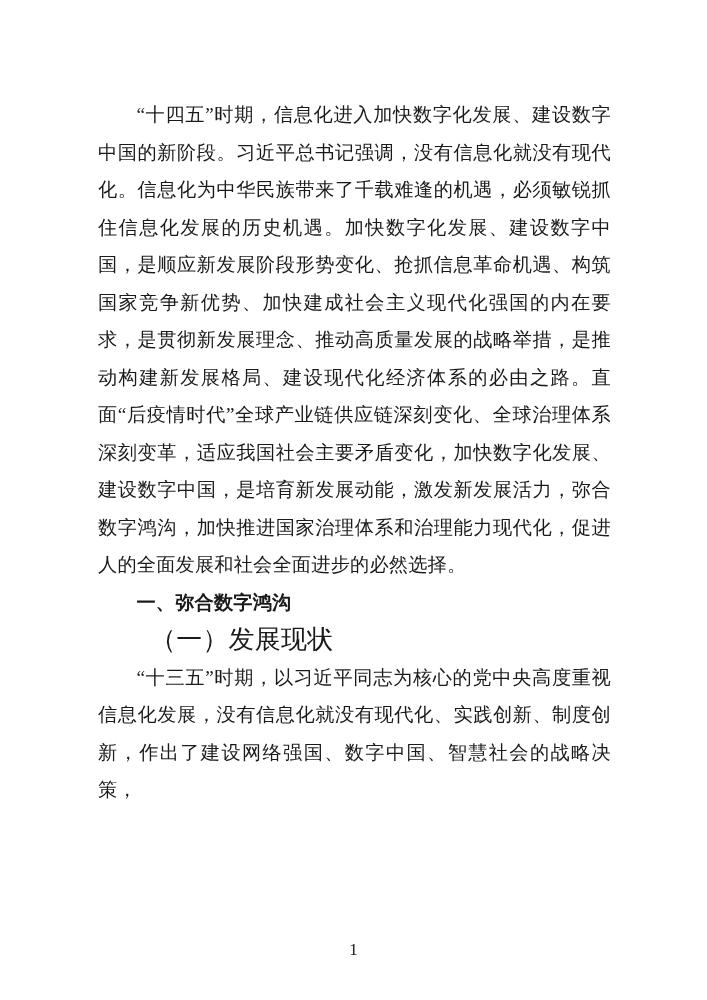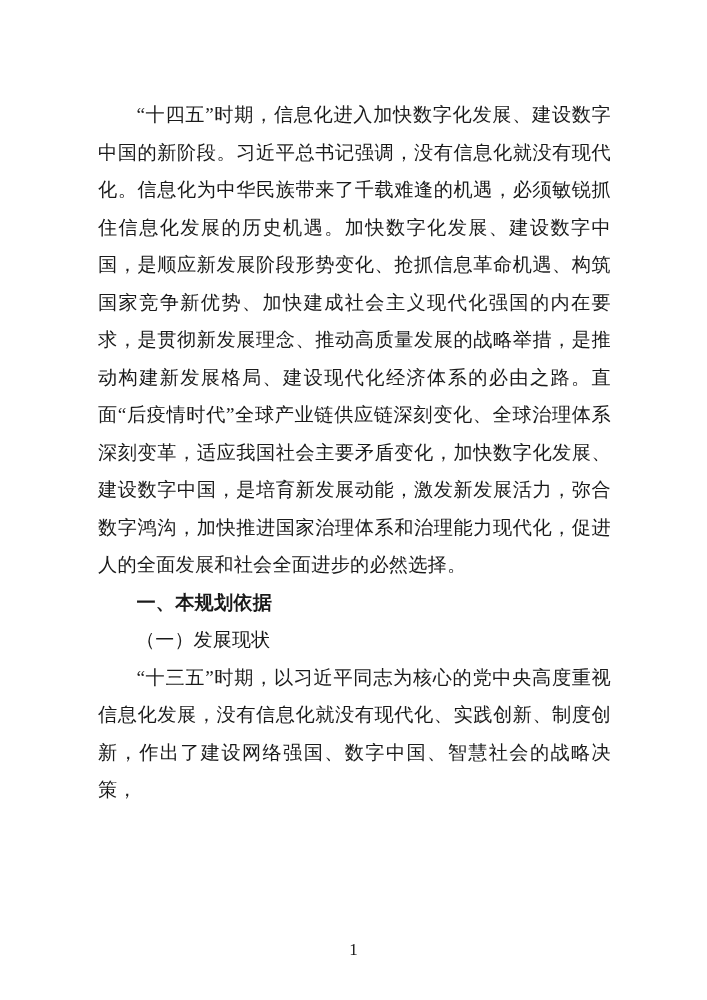--- a/index.html
+++ b/index.html
@@ -40,21 +40,21 @@
   h2.heading-1 {
     margin: 0;
     font-size: 19.2px;
     line-height: 37.5px;
     font-weight: bold;
     text-indent: 2em;
     font-family: "Liberation Sans", "DejaVu Sans", sans-serif;
   }
   h3.heading-2 {
     margin: 0;
-    font-size: 19px;
+    font-size: 26px;
     line-height: 37.5px;
     font-weight: normal;
     text-indent: 2em;
   }
   .page-number {
     position: absolute;
     left: 0;
     right: 0;
     bottom: 48px;
     text-align: center;
@@ -63,18 +63,18 @@
     color: #1a1a1a;
     font-family: "Liberation Serif", "DejaVu Serif", serif;
   }
 </style>
 </head>
 <body>
 
 <div class="page">
   <div class="doc-body">
     <p class="para">“十四五”时期，信息化进入加快数字化发展、建设数字中国的新阶段。习近平总书记强调，没有信息化就没有现代化。信息化为中华民族带来了千载难逢的机遇，必须敏锐抓住信息化发展的历史机遇。加快数字化发展、建设数字中国，是顺应新发展阶段形势变化、抢抓信息革命机遇、构筑国家竞争新优势、加快建成社会主义现代化强国的内在要求，是贯彻新发展理念、推动高质量发展的战略举措，是推动构建新发展格局、建设现代化经济体系的必由之路。直面“后疫情时代”全球产业链供应链深刻变化、全球治理体系深刻变革，适应我国社会主要矛盾变化，加快数字化发展、建设数字中国，是培育新发展动能，激发新发展活力，弥合数字鸿沟，加快推进国家治理体系和治理能力现代化，促进人的全面发展和社会全面进步的必然选择。</p>
-    <h2 class="heading-1">一、本规划依据</h2>
+    <h2 class="heading-1">一、弥合数字鸿沟</h2>
     <h3 class="heading-2">（一）发展现状</h3>
     <p class="para">“十三五”时期，以习近平同志为核心的党中央高度重视信息化发展，没有信息化就没有现代化、实践创新、制度创新，作出了建设网络强国、数字中国、智慧社会的战略决策，</p>
   </div>
   <div class="page-number">1</div>
 </div>
 
 </body></html>

